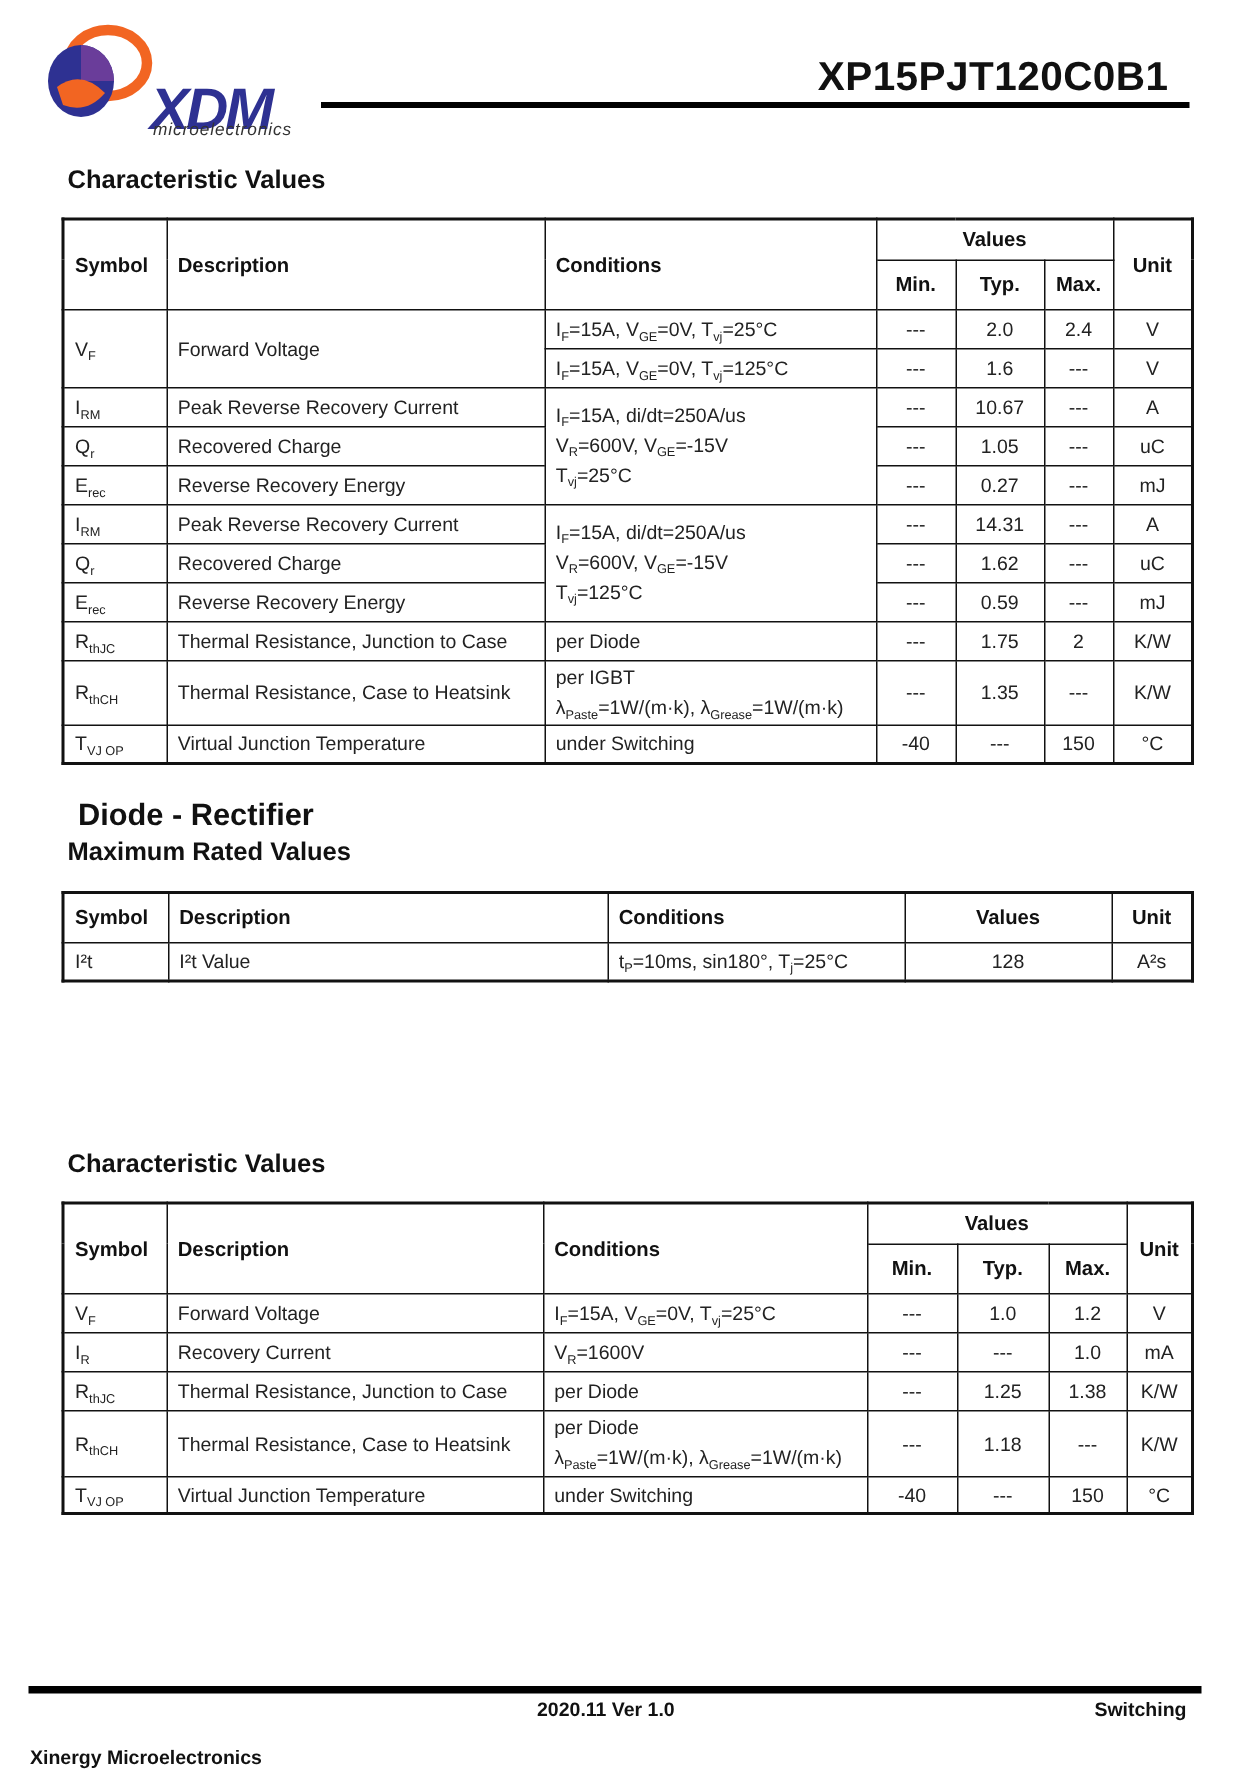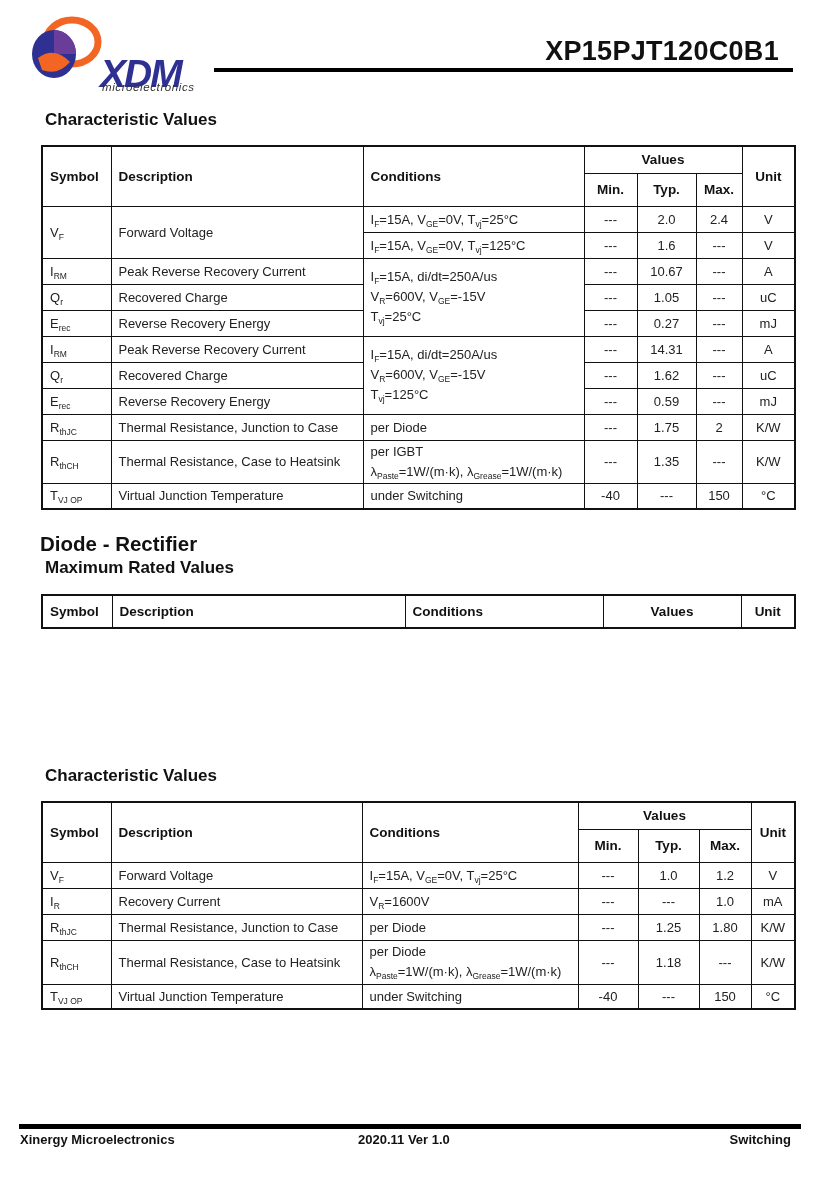--- a/index.html
+++ b/index.html
@@ -164,38 +164,45 @@
     <td>Virtual Junction Temperature</td>
     <td>under Switching</td>
     <td class="c">-40</td>
     <td class="c">---</td>
     <td class="c">150</td>
     <td class="c">°C</td>
   </tr>
 </tbody>
   </table>
 
-<div class="abs big-title" style="left:40px;top:532px;">Diode - Rectifier</div>
+<div class="abs big-title" style="left:52px;top:532px;">Diode - Rectifier</div>
 <div class="abs section-title" style="left:45px;top:558px;">Maximum Rated Values</div>
 
 <table style="left:41px;top:594px;width:753px;">
   <colgroup>
     <col style="width:70px">
       <col style="width:293px">
       <col style="width:198px">
       <col style="width:138px">
       <col style="width:54px">
   </colgroup>
   <tbody>
       <tr style="height:33px">
     <th>Symbol</th>
     <th>Description</th>
     <th>Conditions</th>
     <th class="c">Values</th>
     <th class="c">Unit</th>
+  </tr>
+  <tr style="height:26px">
+    <td>I²t</td>
+    <td>I²t Value</td>
+    <td>t<sub>P</sub>=10ms, sin180°, T<sub>j</sub>=25°C</td>
+    <td class="c">128</td>
+    <td class="c">A²s</td>
   </tr>
 </tbody>
   </table>
 
 <div class="abs section-title" style="left:45px;top:766px;">Characteristic Values</div>
 
 <table style="left:41px;top:801px;width:753px;">
   <colgroup>
     <col style="width:69px">
       <col style="width:251px">
@@ -235,21 +242,21 @@
     <td class="c">---</td>
     <td class="c">1.0</td>
     <td class="c">mA</td>
   </tr>
   <tr style="height:26px">
     <td>R<sub>thJC</sub></td>
     <td>Thermal Resistance, Junction to Case</td>
     <td>per Diode</td>
     <td class="c">---</td>
     <td class="c">1.25</td>
-    <td class="c">1.80</td>
+    <td class="c">1.38</td>
     <td class="c">K/W</td>
   </tr>
   <tr style="height:44px">
     <td>R<sub>thCH</sub></td>
     <td>Thermal Resistance, Case to Heatsink</td>
     <td class="cond-multi"><span>per Diode</span><br>λ<sub>Paste</sub>=1W/(m·k), λ<sub>Grease</sub>=1W/(m·k)</td>
     <td class="c">---</td>
     <td class="c">1.18</td>
     <td class="c">---</td>
     <td class="c">K/W</td>
@@ -260,15 +267,15 @@
     <td>under Switching</td>
     <td class="c">-40</td>
     <td class="c">---</td>
     <td class="c">150</td>
     <td class="c">°C</td>
   </tr>
 </tbody>
   </table>
 
 <div class="abs ftr-rule"></div>
-<div class="abs ftr" style="left:20px;">Xinergy Microelectronics</div>
+<div class="abs ftr" style="left:20px;margin-top:32px;">Xinergy Microelectronics</div>
 <div class="abs ftr" style="left:358px;">2020.11 Ver 1.0</div>
 <div class="abs ftr" style="right:34px;">Switching</div>
 
 </body></html>

